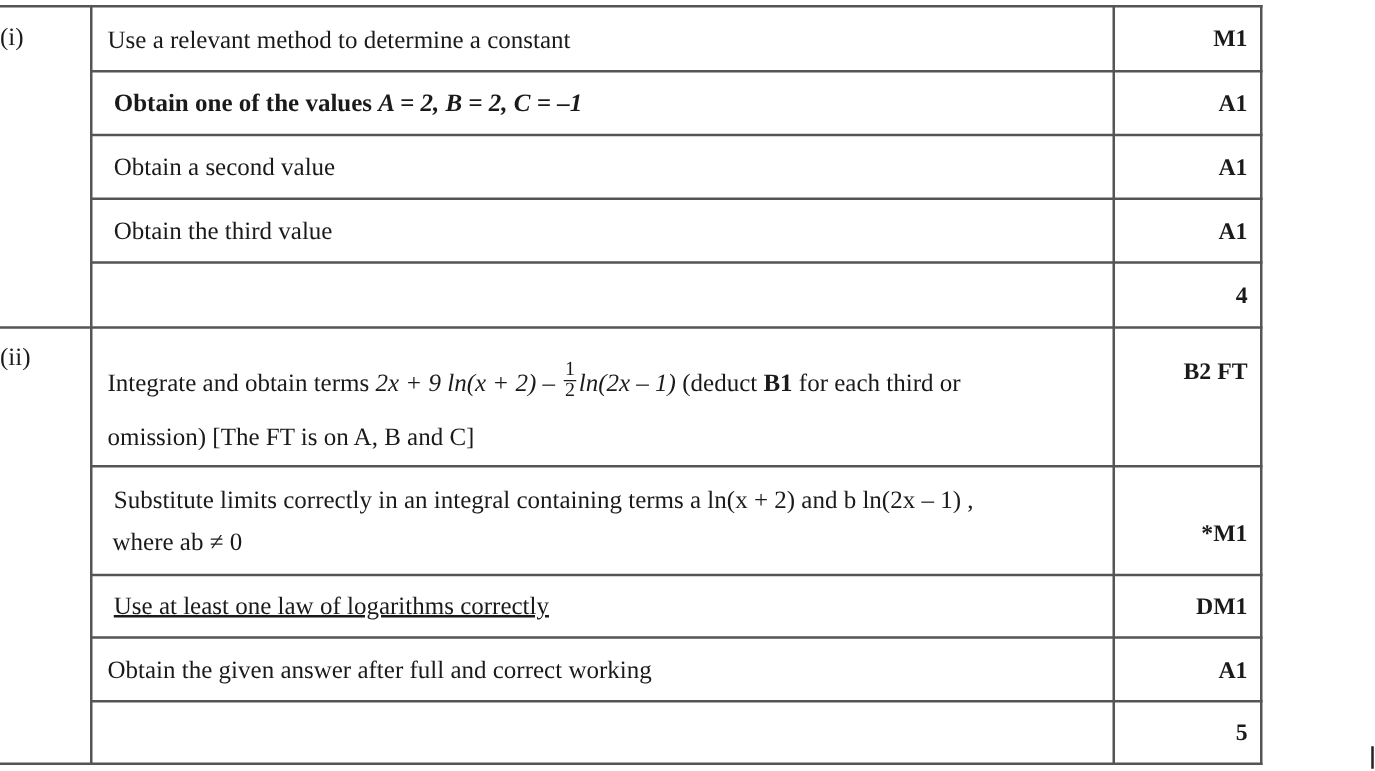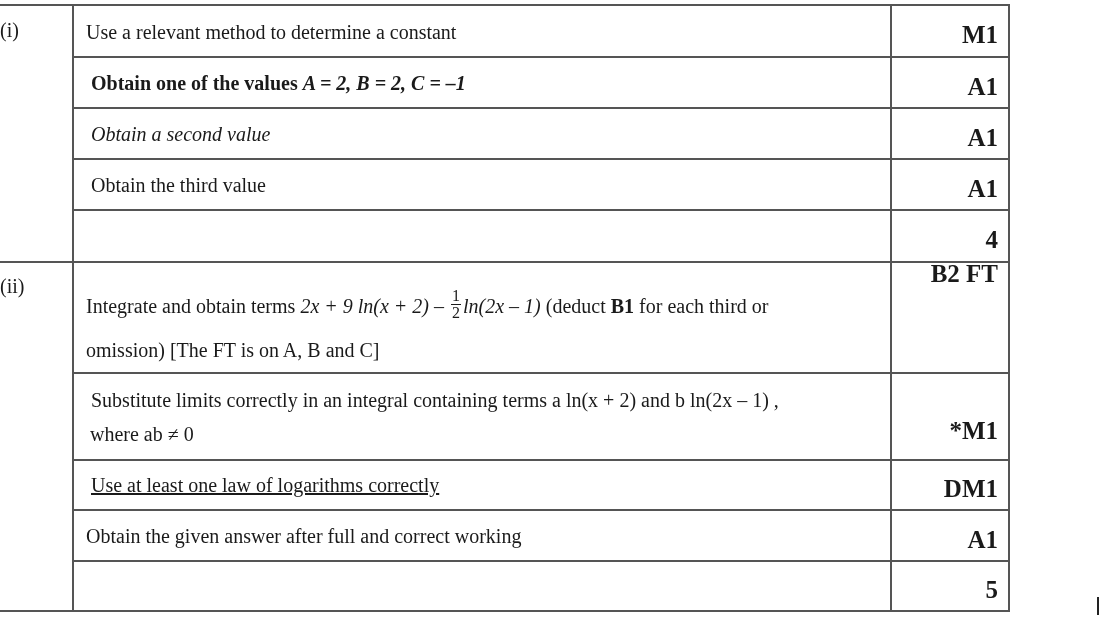--- a/index.html
+++ b/index.html
@@ -28,21 +28,21 @@
     left: 0px;
   }
   .cell-text {
     position: absolute;
     font-size: 20px;
     line-height: 24px;
     white-space: nowrap;
   }
   .mark {
     position: absolute;
-    font-size: 25px;
+    font-size: 19px;
     font-weight: bold;
     right: 102px;
     text-align: right;
     white-space: nowrap;
   }
   i.v-it { font-style: italic; }
   .frac {
     display: inline-block;
     vertical-align: middle;
     text-align: center;
@@ -87,35 +87,35 @@
   <div class="part-label" style="top:19px;">(i)</div>
 
   <div class="cell-text" style="left:86px;top:20px;">Use a relevant method to determine a constant</div>
   <div class="mark" style="top:21px;">M1</div>
 
   <div class="cell-text" style="left:91px;top:71px;font-weight:bold;">
     <span>Obtain one of the values </span><i class="v-it">A = 2, B = 2, C = –1</i>
   </div>
   <div class="mark" style="top:73px;">A1</div>
 
-  <div class="cell-text" style="left:91px;top:122px;font-style:italic;">Obtain a second value</div>
+  <div class="cell-text" style="left:91px;top:122px;">Obtain a second value</div>
   <div class="mark" style="top:124px;">A1</div>
 
   <div class="cell-text" style="left:91px;top:173px;">Obtain the third value</div>
   <div class="mark" style="top:175px;">A1</div>
 
   <div class="mark" style="top:226px;">4</div>
 
   <div class="part-label" style="top:275px;">(ii)</div>
 
   <div class="cell-text" style="left:86px;top:292px;">
     <span>Integrate and obtain terms </span><i class="v-it">2x + 9 ln(x + 2) – </i><span class="frac"><span class="num">1</span><span class="den">2</span></span><i class="v-it">ln(2x – 1)</i><span> (deduct </span><b>B1</b><span> for each third or</span>
   </div>
   <div class="cell-text" style="left:86px;top:338px;">omission) [The FT is on A, B and C]</div>
-  <div class="mark" style="top:260px;">B2 FT</div>
+  <div class="mark" style="top:287px;">B2 FT</div>
 
   <div class="cell-text" style="left:91px;top:388px;">Substitute limits correctly in an integral containing terms a ln(x + 2) and b ln(2x – 1) ,</div>
   <div class="cell-text" style="left:90px;top:422px;">where ab ≠ 0</div>
   <div class="mark" style="top:389px;margin-top:28px;">*M1</div>
 
   <div class="cell-text" style="left:91px;top:473px;text-decoration:underline;">Use at least one law of logarithms correctly</div>
   <div class="mark" style="top:475px;">DM1</div>
 
   <div class="cell-text" style="left:86px;top:524px;">Obtain the given answer after full and correct working</div>
   <div class="mark" style="top:526px;">A1</div>

